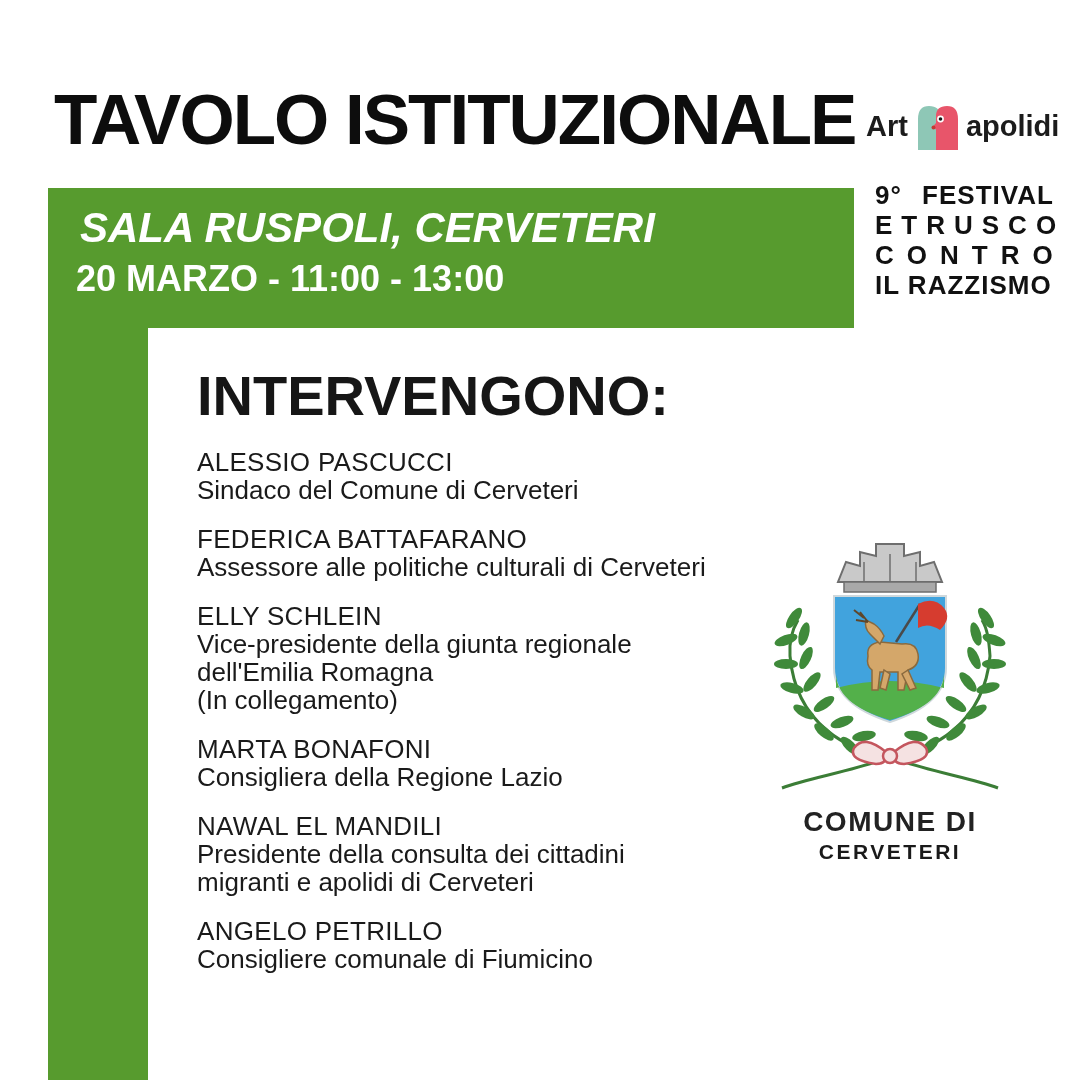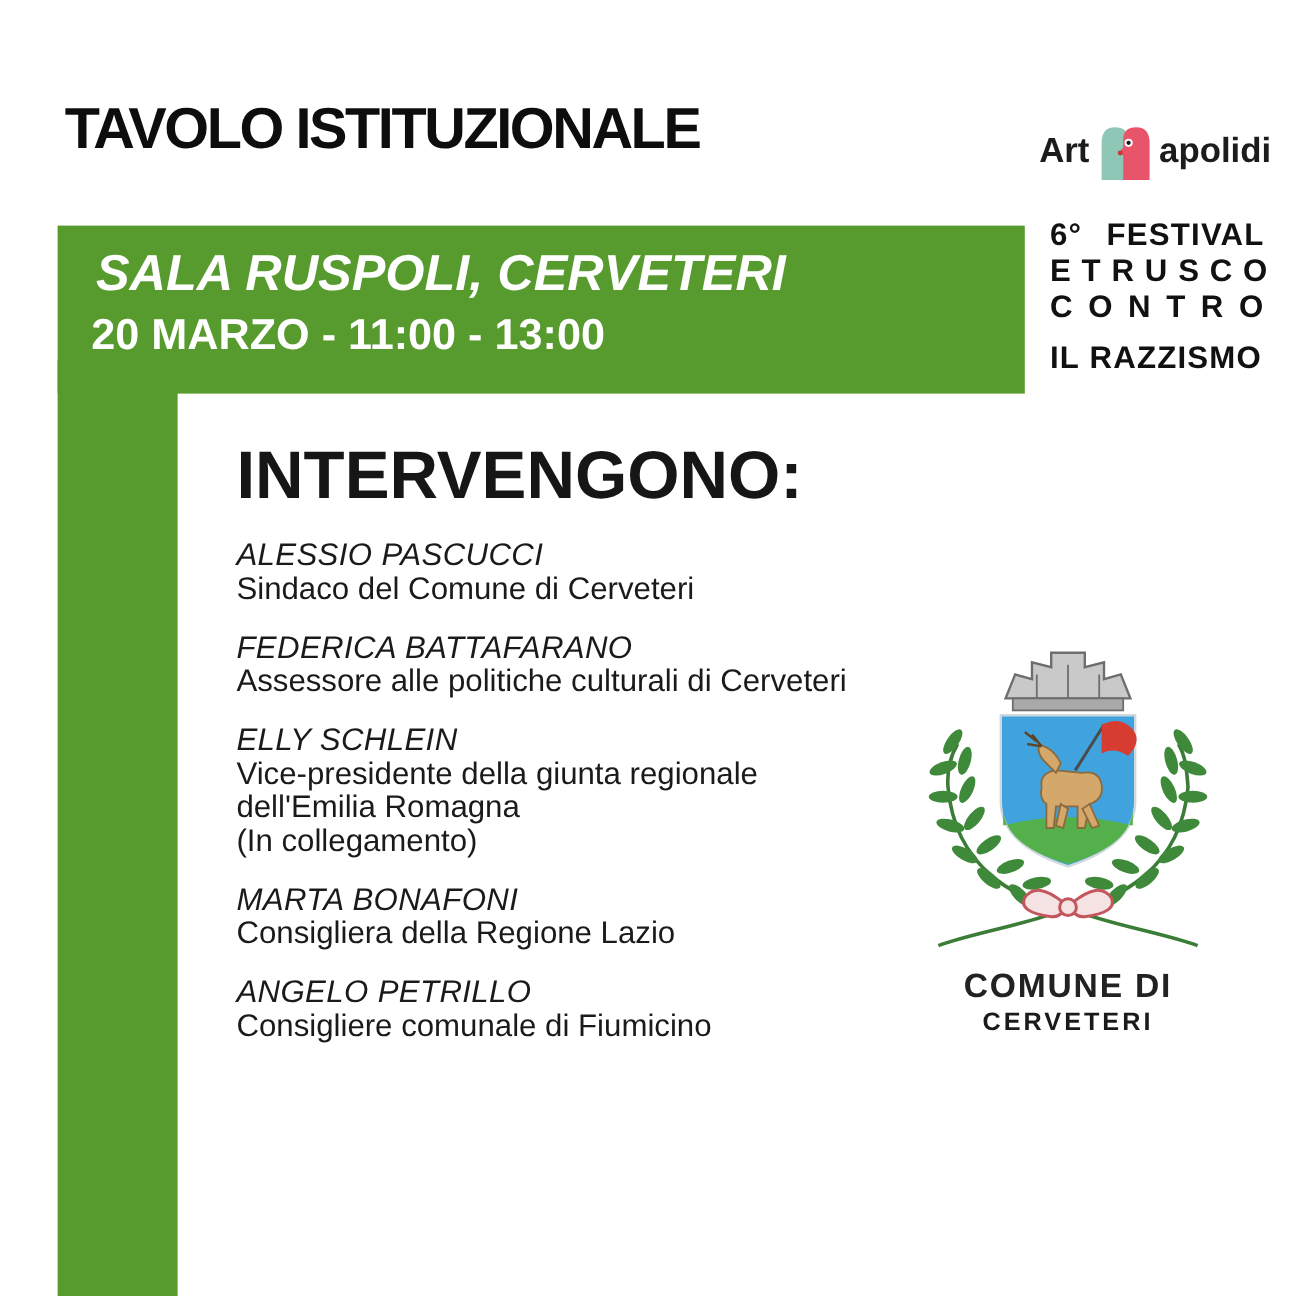--- a/index.html
+++ b/index.html
@@ -4,21 +4,21 @@
 <style>
   html,body{margin:0;padding:0;background:#ffffff;}
   .poster{
     position:relative;width:1080px;height:1080px;background:#ffffff;overflow:hidden;
     font-family:"Liberation Sans",sans-serif;color:#141414;
   }
 
   
   .title{
     position:absolute;left:54px;top:84px;width:800px;
-    font-size:48px;font-weight:700;letter-spacing:-2px;color:#0d0d0d;
+    font-size:71px;font-weight:700;letter-spacing:-2px;color:#0d0d0d;
     white-space:nowrap;line-height:1;
   }
   .logo{
     position:absolute;left:866px;top:100px;width:190px;height:52px;
     display:flex;align-items:center;gap:2px;
   }
   .logo .logo-word{font-size:29px;font-weight:700;color:#1c1c1c;letter-spacing:0;}
   .logo svg{display:block;}
 
   
@@ -34,33 +34,33 @@
   }
 
   
   .festival-block{
     position:absolute;left:875px;top:180px;width:186px;
     font-size:26px;font-weight:700;color:#111111;line-height:30px;white-space:nowrap;
   }
   .festival-line-1{word-spacing:12px;letter-spacing:1px;}
   .festival-line-2{letter-spacing:9px;}
   .festival-line-3{letter-spacing:13px;}
-  .festival-line-4{letter-spacing:1px;margin-top:13px;}
+  .festival-line-4{letter-spacing:1px;}
 
   
   .speakers-heading{
     position:absolute;left:197px;top:368px;
     font-size:56px;font-weight:700;color:#161616;letter-spacing:0;line-height:1;
   }
   .speakers{
     position:absolute;left:197px;top:448px;width:575px;
     font-size:26px;line-height:28px;color:#1a1a1a;
   }
   .speaker{margin-bottom:21px;}
-  .speaker-name{font-weight:400;letter-spacing:0.3px;font-style:italic;}
+  .speaker-name{font-weight:400;letter-spacing:0.3px;}
   .speaker-role{font-weight:400;white-space:pre-line;}
 
   
   .coa{
     position:absolute;left:768px;top:538px;width:244px;
     display:flex;flex-direction:column;align-items:center;
   }
   .coa svg{display:block;}
   .muni-line1{margin-top:16px;font-size:28px;font-weight:700;letter-spacing:1.5px;color:#222222;}
   .muni-line2{margin-top:2px;font-size:21px;font-weight:700;letter-spacing:2.5px;color:#1a1a1a;}
@@ -85,21 +85,21 @@
     </span>
     <span class="logo-word">apolidi</span>
   </div>
 
   <div class="green-bar"></div>
   <div class="green-banner"></div>
   <div class="banner-location">SALA RUSPOLI, CERVETERI</div>
   <div class="banner-datetime">20 MARZO - 11:00 - 13:00</div>
 
   <div class="festival-block">
-    <div class="festival-line-1">6° FESTIVAL</div>
+    <div class="festival-line-1">9° FESTIVAL</div>
     <div class="festival-line-2">ETRUSCO</div>
     <div class="festival-line-3">CONTRO</div>
     <div class="festival-line-4">IL RAZZISMO</div>
   </div>
 
   <div class="speakers-heading">INTERVENGONO:</div>
 
   <div class="speakers">
     <div class="speaker">
       <div class="speaker-name">ALESSIO PASCUCCI</div>
@@ -117,20 +117,25 @@
 dell'Emilia Romagna
 (In collegamento)</div>
     </div>
 
     <div class="speaker">
       <div class="speaker-name">MARTA BONAFONI</div>
       <div class="speaker-role">Consigliera della Regione Lazio</div>
     </div>
 
 
+    <div class="speaker">
+      <div class="speaker-name">NAWAL EL MANDILI</div>
+      <div class="speaker-role">Presidente della consulta dei cittadini
+migranti e apolidi di Cerveteri</div>
+    </div>
 
     <div class="speaker">
       <div class="speaker-name">ANGELO PETRILLO</div>
       <div class="speaker-role">Consigliere comunale di Fiumicino</div>
     </div>
   </div>
 
   <div class="coa">
     <span>
       <svg width="244" height="252" viewBox="0 0 244 252">

